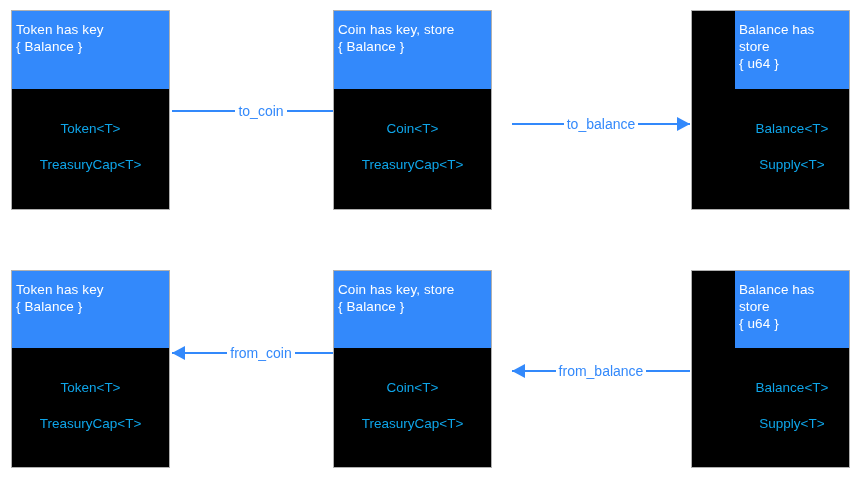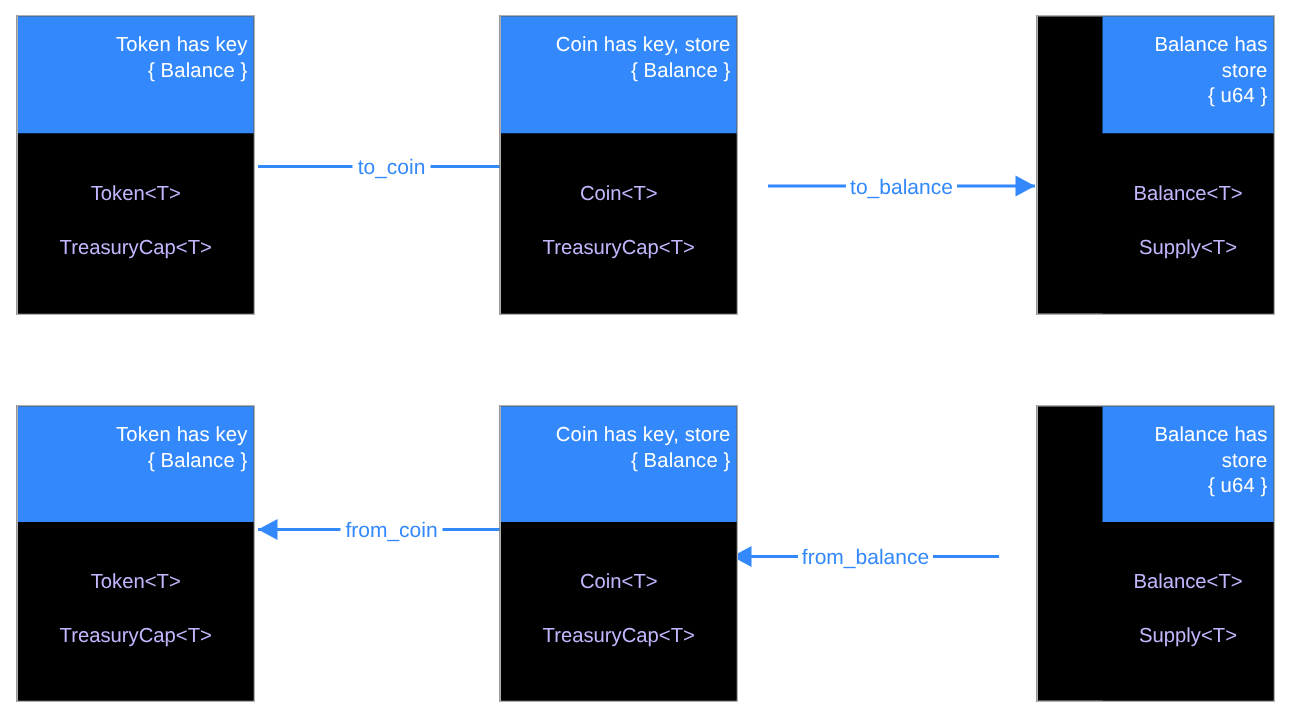--- a/index.html
+++ b/index.html
@@ -30,30 +30,30 @@
     box-sizing: border-box;
     background: #000000;
     border: 1px solid #b0b0b0;
     display: flex;
     flex-direction: column;
     z-index: 2;
   }
   .node-header {
     background: #3389fb;
     color: #ffffff;
-    text-align: right;
+    text-align: left;
     font-size: 13.5px;
     line-height: 17px;
     padding: 10px 4px 10px 4px;
     white-space: pre-line;
     letter-spacing: 0.1px;
   }
   .node-body {
     background: #000000;
-    color: #c4b5fd;
+    color: #0ea5e9;
     flex: 1 1 auto;
     display: flex;
     flex-direction: column;
     align-items: center;
     justify-content: flex-start;
     padding-top: 32px;
     gap: 20px;
   }
   .node-body .line {
     font-size: 13.5px;
@@ -117,21 +117,21 @@
     padding: 0 3px;
     white-space: nowrap;
     z-index: 2;
   }
 
   
   .edge-to-coin     { left: 172px; width: 178px; top: 98px; }
   .edge-to-balance  { left: 512px; width: 178px; top: 111px; text-align: right; }
   
   .edge-from-coin    { left: 172px; width: 178px; top: 340px; }
-  .edge-from-balance { left: 488px; width: 178px; top: 358px; text-align: center; }
+  .edge-from-balance { left: 512px; width: 178px; top: 358px; text-align: center; }
 </style>
 </head>
 <body>
 
 <div class="canvas">
 
   <div class="row1">
 
     <div class="node col-left">
       <div class="node-header">Token has key

